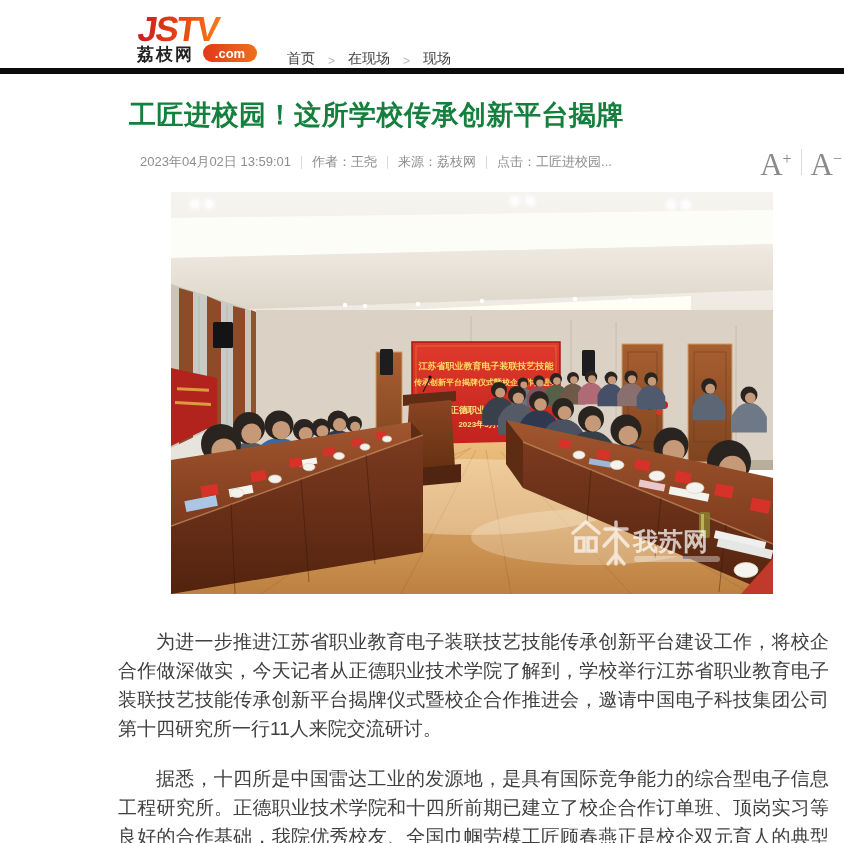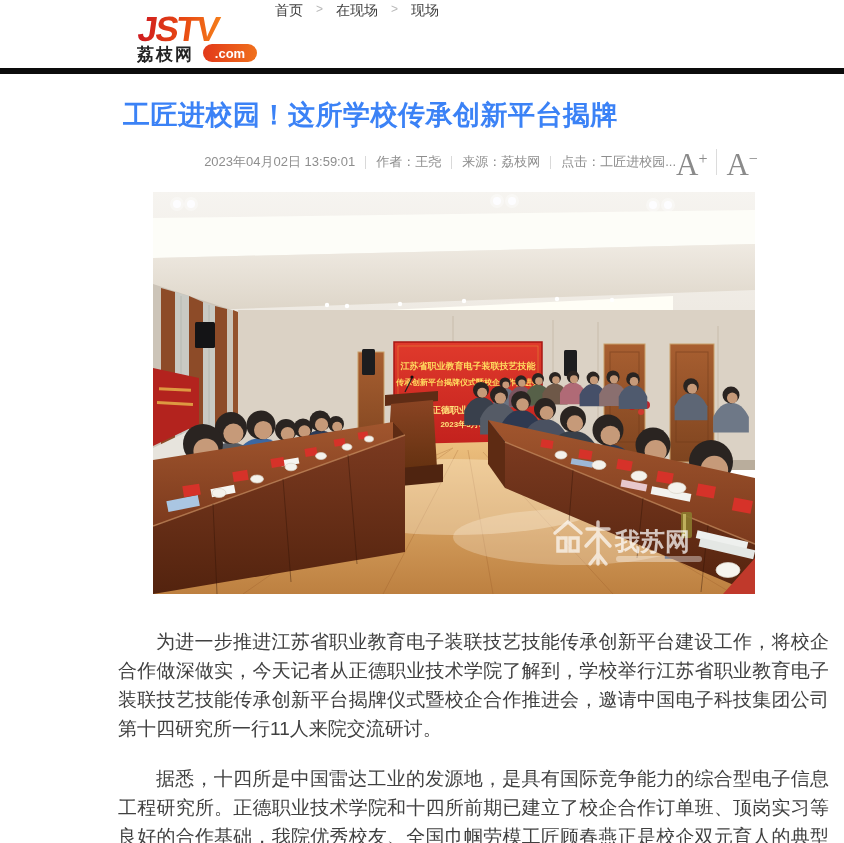--- a/index.html
+++ b/index.html
@@ -7,51 +7,51 @@
   body {
     width:844px; height:843px; overflow:hidden; position:relative;
     background:#ffffff;
     font-family:"Liberation Sans", sans-serif;
   }
 
   
   .site-header { position:relative; height:68px; background:#fff; }
   .logo { position:absolute; left:137px; top:9px; cursor:pointer; }
   .breadcrumb {
-    position:absolute; left:275px; top:0; height:68px;
-    display:flex; align-items:flex-start; padding-top:2px;
+    position:absolute; left:287px; top:0; height:68px;
+    display:flex; align-items:flex-end; padding-top:2px;
     font-size:14px; color:#3f3f3f;
   }
   .breadcrumb .crumb { margin:0 4px; cursor:pointer; }
   .breadcrumb .crumb:first-child { margin-left:0; }
   .breadcrumb .sep { margin:0 9px; color:#b8b8b8; font-size:12px; }
   .top-bar { height:6px; background:#0c0c0c; }
 
   
   .content { margin-left:118px; width:711px; }
   .article-title {
-    margin:24px 0 0 5px;
-    font-size:27px; line-height:34px; font-weight:bold; color:#3b82f6;
+    margin:24px 0 0 11px;
+    font-size:27px; line-height:34px; font-weight:bold; color:#15803d;
     letter-spacing:0.5px;
   }
   .meta-row {
-    margin:12px 0 0 12px; width:702px;
-    display:flex; justify-content:center; align-items:center;
+    margin:12px 0 0 22px; width:702px;
+    display:flex; justify-content:space-between; align-items:center;
   }
   .meta-left { display:flex; align-items:center; font-size:13px; color:#8e8e8e; }
   .meta-left .divider { width:1px; height:13px; background:#d9d9d9; margin:0 10px; }
   .font-controls {
     display:flex; align-items:center;
     font-family:"Liberation Serif", serif; color:#8a8a8a;
   }
   .font-btn { font-size:31px; line-height:30px; cursor:pointer; }
   .font-btn sup { font-size:16px; vertical-align:super; }
   .font-controls .divider { width:1px; height:26px; background:#dcdcdc; margin:0 9px; }
 
-  .photo-wrap { margin:12px 0 0 19px; width:602px; height:402px;padding-left:16px; }
+  .photo-wrap { margin:12px 0 0 37px; width:602px; height:402px;padding-left:16px; }
   .photo-wrap svg { display:block; }
 
   .body-text {
     margin-top:33px; font-size:19px; line-height:29px; color:#404040;
     text-align:justify;
   }
   .body-text p { margin:12px 0 21px 0; text-indent:2em; }
 </style>
 </head>
 <body>

